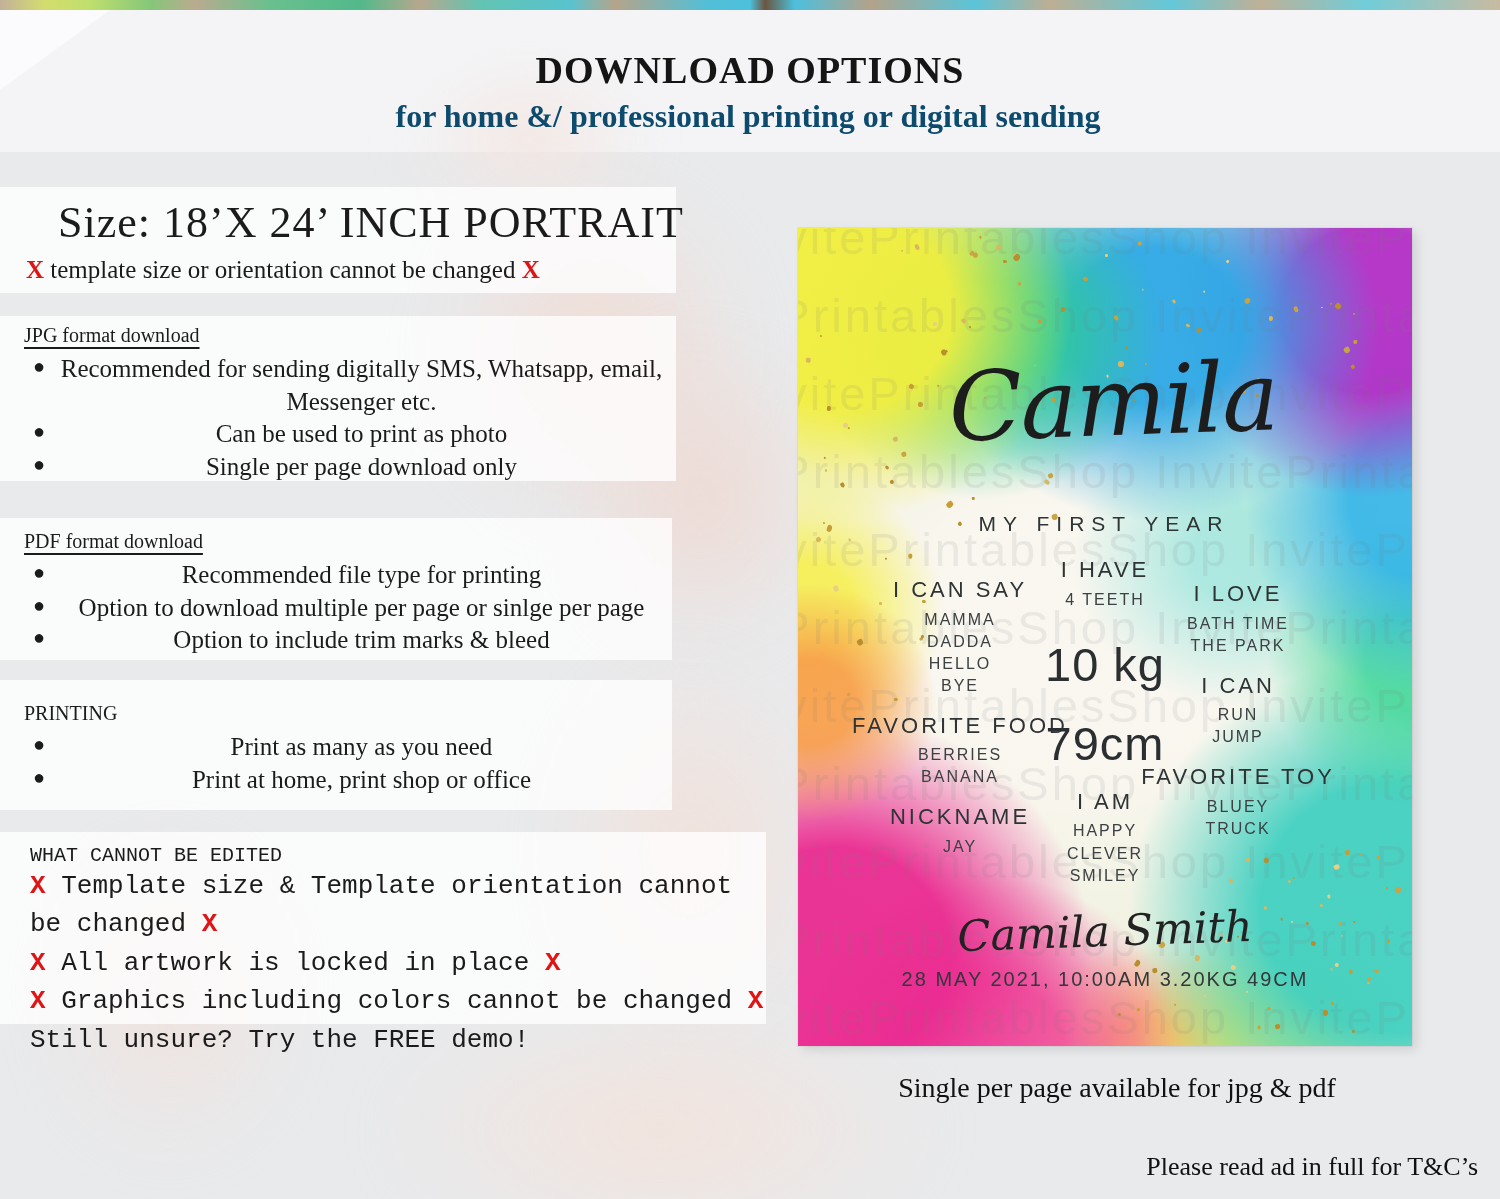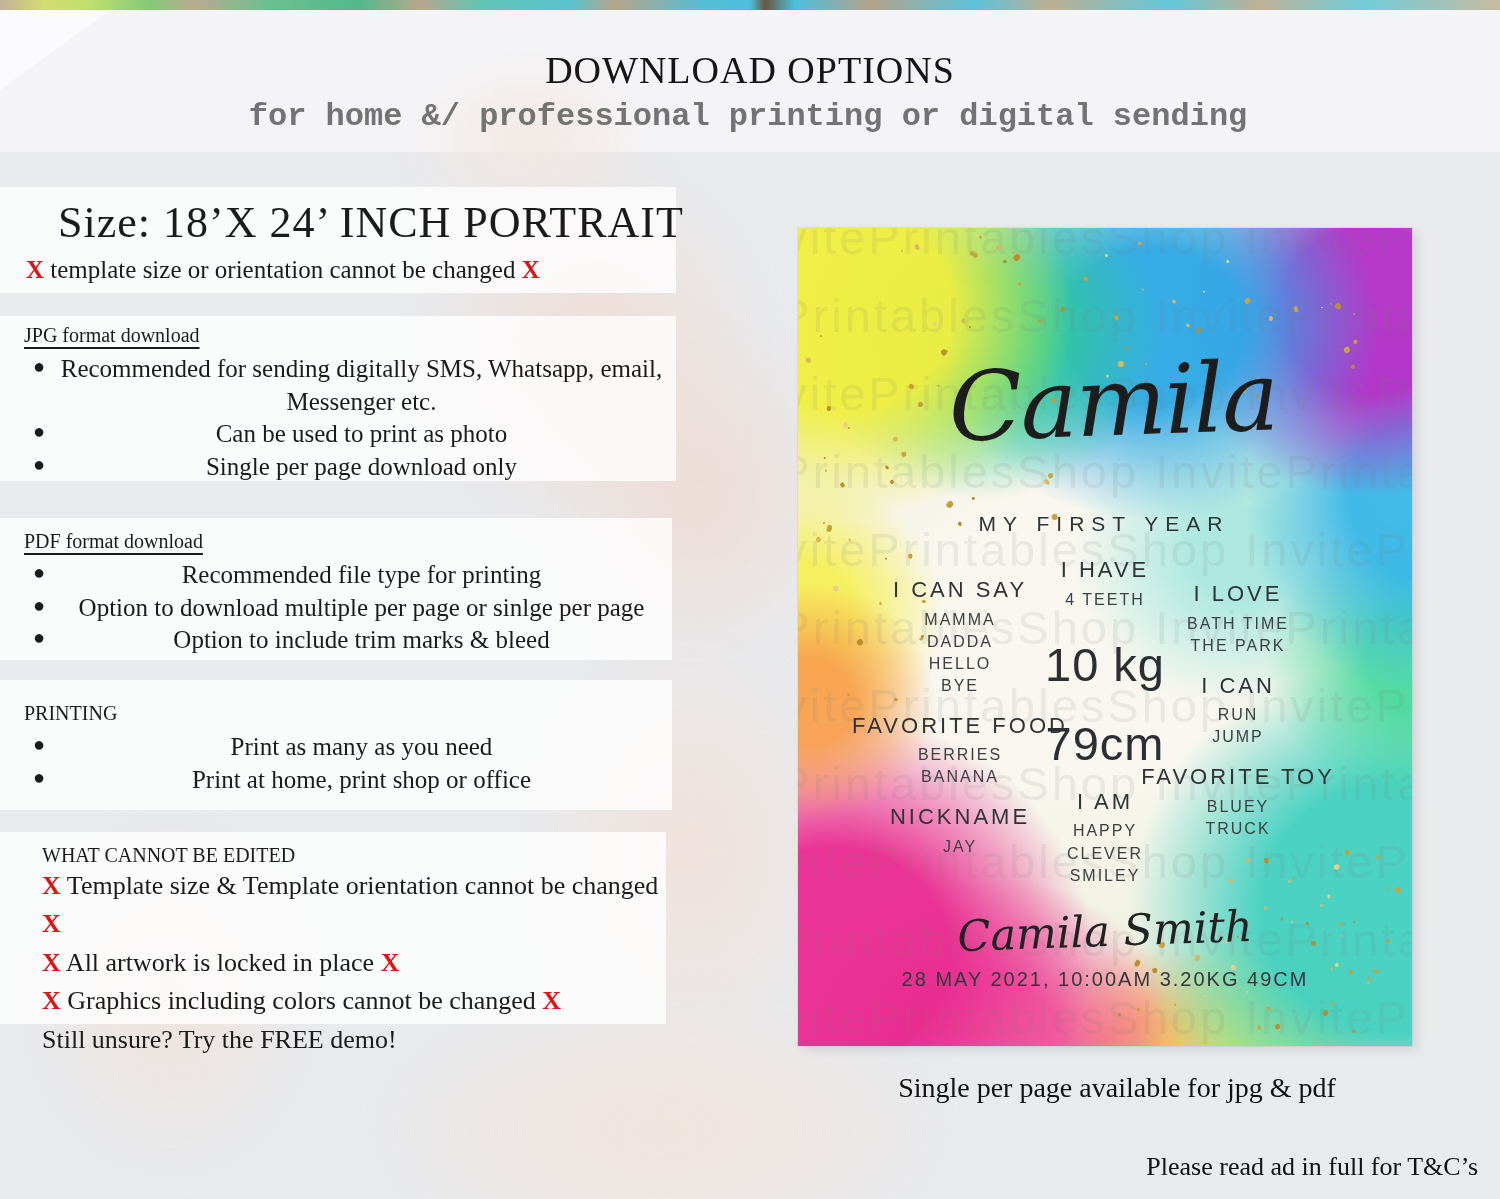--- a/index.html
+++ b/index.html
@@ -15,42 +15,42 @@
       #c2b199 0%,#d4dd6e 3%,#bfdf6d 6%,#85c779 10%,#b9ab90 13%,
       #69c08e 18%,#52b98b 24%,#b7a78e 28%,#62c4b2 32%,#58c3cf 38%,
       #b5a48a 41%,#53bfd6 47%,#4cc0dd 50%,#6b5540 51%,#4cc0dd 53%,
       #b3a28a 58%,#5ac4d9 65%,#bdae94 70%,#62c8d8 78%,#bfb096 84%,
       #70cdd9 91%,#c9baa1 100%);
   }
   .header-band{position:absolute;top:10px;left:0;width:1500px;height:142px;background:#f4f4f6;}
   .wedge{position:absolute;top:10px;left:0;width:110px;height:80px;background:#fbfbfd;
     clip-path:polygon(0 0,100% 0,0 100%);}
   .header-title{position:absolute;top:48px;left:0;width:1500px;text-align:center;
-    font-size:38px;font-weight:400;letter-spacing:1px;color:#151515;}
+    font-size:38px;font-weight:700;letter-spacing:1px;color:#151515;}
   .header-sub{position:absolute;top:98px;left:0;width:1496px;text-align:center;
-    font-size:32px;font-weight:600;color:#737373;font-family:Liberation Mono, monospace;}
+    font-size:32px;font-weight:600;color:#0c4a6e;}
 
   
   .flower{position:absolute;border-radius:50%;filter:blur(26px);}
   .f1{left:430px;top:170px;width:330px;height:360px;background:radial-gradient(closest-side,#f0dcd4,rgba(240,220,212,0));}
   .f2{left:560px;top:330px;width:280px;height:330px;background:radial-gradient(closest-side,#eedad3,rgba(238,218,211,0));}
   .f3{left:540px;top:640px;width:300px;height:420px;background:radial-gradient(closest-side,#f1e1da,rgba(241,225,218,0));}
   .f4{left:40px;top:830px;width:260px;height:330px;background:radial-gradient(closest-side,#efe2dc,rgba(239,226,220,0));}
   .f5{left:380px;top:1000px;width:560px;height:260px;background:radial-gradient(closest-side,#f2e3dc,rgba(242,227,220,0));}
   .f6{left:410px;top:60px;width:240px;height:160px;background:radial-gradient(closest-side,#f3e6e1,rgba(243,230,225,0));}
 
   
   .band{position:absolute;left:0;background:rgba(255,255,255,0.78);box-sizing:border-box;}
   .band-size{top:187px;width:676px;height:106px;padding:10px 0 0 26px;}
   .size-heading{font-size:44px;letter-spacing:1px;padding-left:32px;white-space:nowrap;}
   .size-note{font-size:25px;margin-top:8px;}
   .band-jpg{top:316px;width:676px;height:165px;padding:8px 0 0 24px;}
   .band-pdf{top:518px;width:672px;height:142px;padding:12px 0 0 24px;}
   .band-printing{top:680px;width:672px;height:130px;padding:22px 0 0 24px;}
-  .band-edit{top:832px;width:666px;height:192px;padding:12px 0 0 42px;}
+  .band-edit{top:832px;width:766px;height:192px;padding:12px 0 0 30px;font-family:Liberation Mono, monospace;}
   .sec-heading{font-size:20px;}
   .sec-heading.underline{text-decoration:underline;text-underline-offset:5px;}
   .bullets{margin:6px 0 0 0;padding:0;}
   .bullets li{list-style:none;font-size:25px;line-height:1.3;width:645px;display:flex;}
   .bullets .dot{width:30px;flex:0 0 30px;text-align:center;font-size:20px;}
   .bullets .btxt{flex:1;text-align:center;}
   .edit-line{font-size:26px;line-height:1.48;}
   .redx{color:#e01414;font-weight:700;}
 
   

